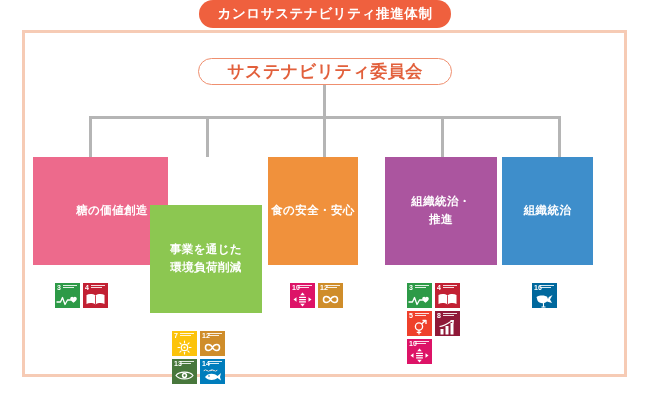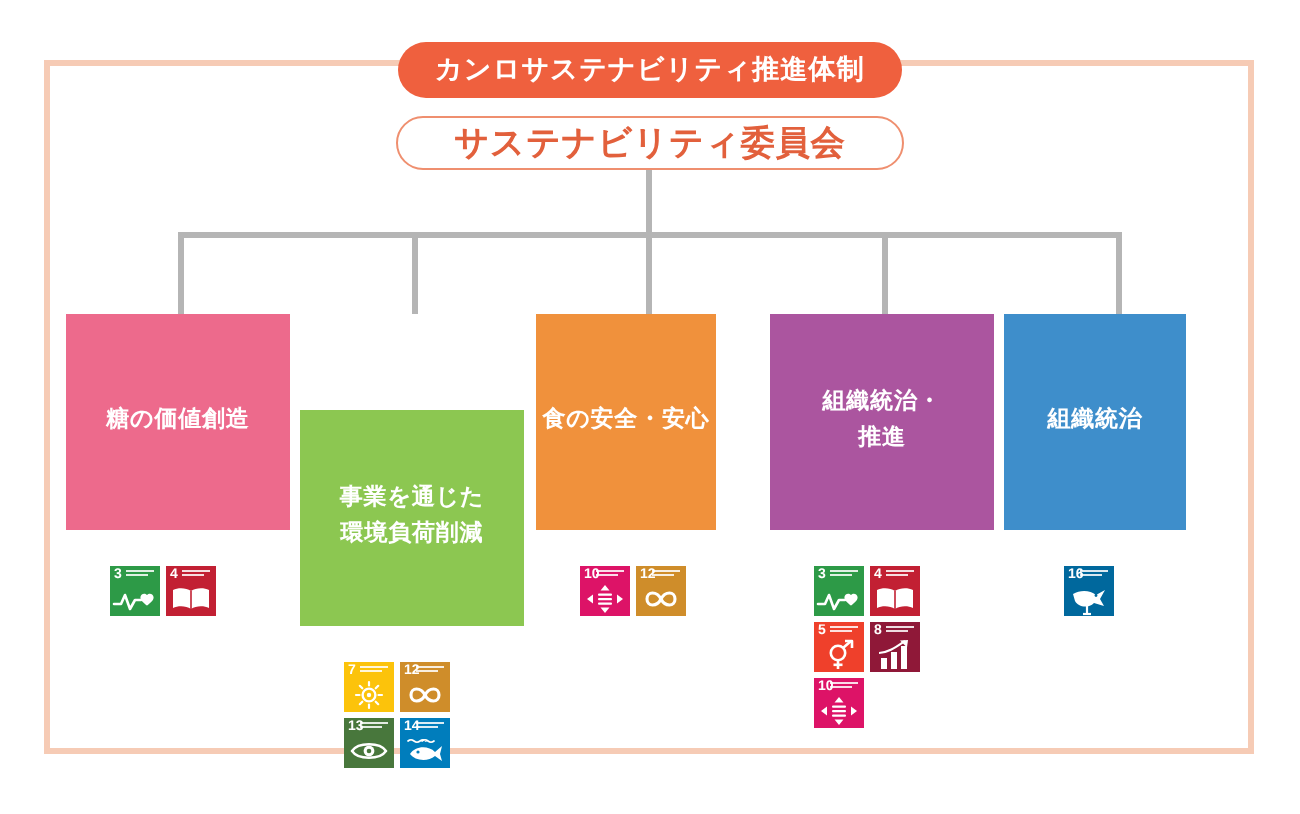--- a/index.html
+++ b/index.html
@@ -16,21 +16,21 @@
     position:absolute;
     left:22px;top:30px;width:605px;height:347px;
     border:3px solid #f6cbb5;
     box-sizing:border-box;
     background:#ffffff;
   }
 
   
   .title-pill{
     position:absolute;
-    left:199px;top:21px;
+    left:199px;top:0;
     width:252px;height:28px;
     background:#ef603e;
     border-radius:14px;
     display:flex;align-items:center;justify-content:center;
     color:#ffffff;
     font-size:13.5px;
     font-weight:bold;
     letter-spacing:0.6px;
     white-space:nowrap;
     z-index:6;
@@ -117,21 +117,21 @@
   <div class="conn conn-drop" style="left:206px"></div>
   <div class="conn conn-drop" style="left:323px"></div>
   <div class="conn conn-drop" style="left:441px"></div>
   <div class="conn conn-drop" style="left:558px"></div>
 
   <div class="title-pill">カンロサステナビリティ推進体制</div>
 
   <div class="committee-pill">サステナビリティ委員会</div>
 
   <div class="col" id="col0" style="left: 33px; width: 112px;">
-      <div class="pillar" style="background: rgb(237, 106, 140);">
+      <div class="pillar" style="background: rgb(237, 106, 140); padding-left: 23px;">
         <div>
           <span>糖の価値創造</span>
         </div>
       </div>
       <div class="sdg-grid" style="width: 53px; margin-left: 22px;">
         <div class="sdg" style="background: rgb(45, 154, 71);">
           <div class="num">3</div>
           <div class="cap">
             <i class="m"></i>
             <i class="s"></i>

